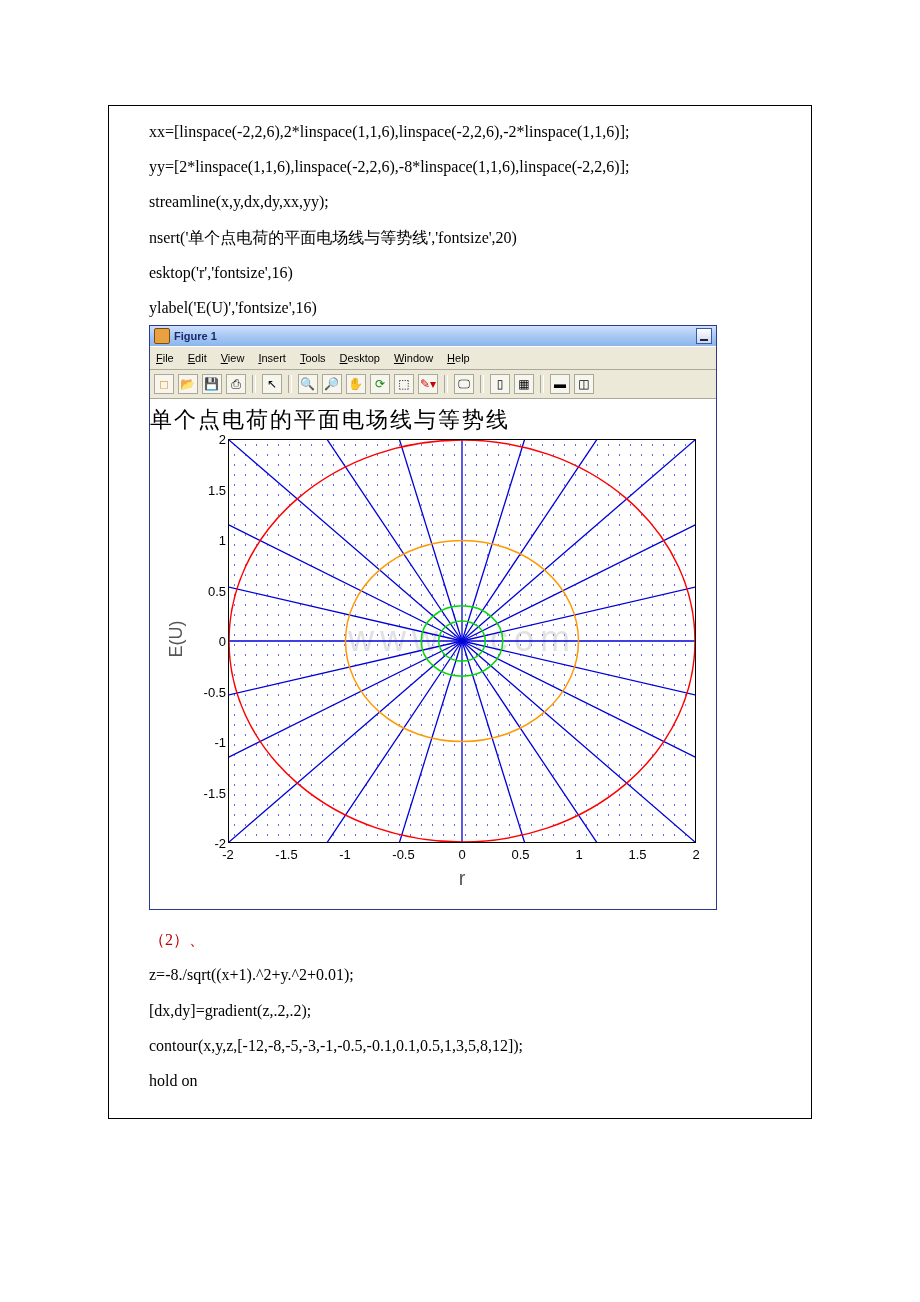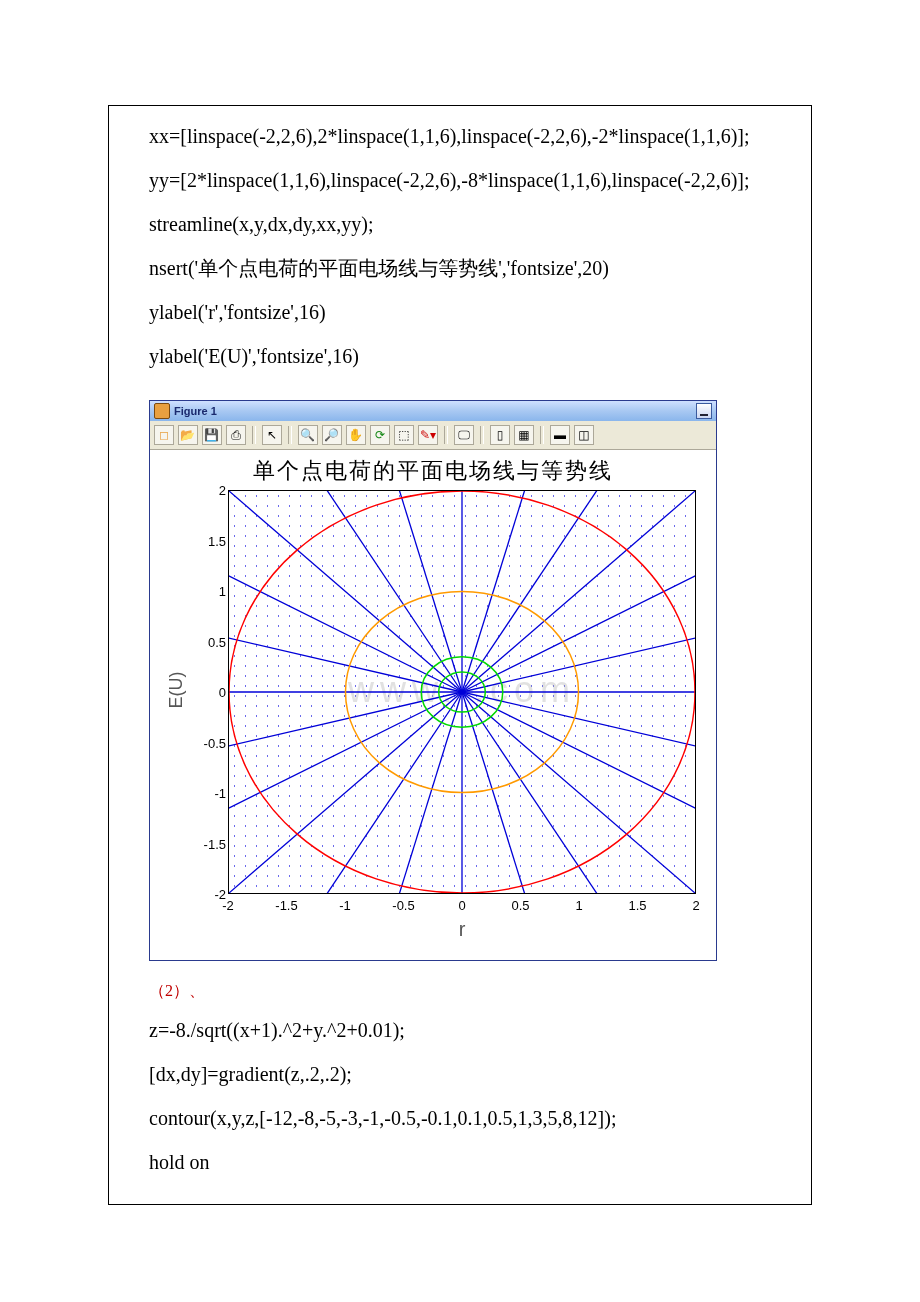--- a/index.html
+++ b/index.html
@@ -1,29 +1,29 @@
 <!DOCTYPE html>
 <html><head>
 <meta charset="utf-8">
 <style>
 html,body{margin:0;padding:0;background:#fff;font-family:"Times New Roman","SimSun",serif;color:#000}
 .page{width:920px;min-height:1302px;background:#fff;position:relative;box-sizing:border-box;padding:105px 108px 60px 108px}
 .frame{border:1px solid #000;padding:8px 40px 20px 40px;box-sizing:border-box}
-.code-line{font-size:20px;line-height:2.2;white-space:nowrap;font-family:"Times New Roman",serif}
+.code-line{font-size:16px;line-height:2.2;white-space:nowrap;font-family:"Times New Roman",serif}
 .para{font-size:16px;line-height:2.2;font-family:"SimSun","Times New Roman",serif}
-.figwin{width:566px;border:1px solid #2a3a8e;background:#86efac;margin:22px 0 12px 0}
+.figwin{width:566px;border:1px solid #2a3a8e;background:#86efac;margin:0 0 12px 0}
 .fw-titlebar{height:20px;background:linear-gradient(180deg,#cfe0ff 0%,#a8c8f2 50%,#8ab6ec 100%);display:flex;align-items:center;padding:0 4px;font:11px Tahoma,Arial,sans-serif;color:#224}
 .fw-titlebar .ml-icon{width:14px;height:14px;background:#e8a040;border:1px solid #7a4a10;margin-right:4px;position:relative;border-radius:2px}
 .fw-menubar{height:18px;background:#ece9d8;display:flex;align-items:center;gap:14px;padding:2px 6px;font:11px Tahoma,Arial,sans-serif;color:#000;border-top:1px solid #fff;border-bottom:1px solid #aca899}
 .fw-menubar span u{text-decoration:underline}
 .fw-toolbar{height:24px;background:#ece9d8;display:flex;align-items:center;gap:4px;padding:2px 4px;border-bottom:1px solid #aca899}
 .tbtn{width:18px;height:18px;border:1px solid #aca899;background:#f6f5ee;display:flex;align-items:center;justify-content:center;font-size:12px;line-height:1}
 .tsep{width:2px;height:18px;border-left:1px solid #aca899;border-right:1px solid #fff;margin:0 2px}
 .fw-canvas{height:510px;background:#fff;position:relative}
-.chart-title{position:absolute;top:6px;left:0;right:0;text-align:center;font:22px "SimSun",serif;color:#000;letter-spacing:2px}
+.chart-title{position:absolute;top:6px;left:0;right:0;font:22px "SimSun",serif;color:#000;letter-spacing:2px}
 .plot-area{position:absolute;left:78px;top:40px;width:468px;height:404px;border:1px solid #000;box-sizing:border-box;background:#fff;overflow:hidden}
 .grid-dots{position:absolute;inset:0;background-image:radial-gradient(#2a2ae4 0.8px,transparent 0.8px);background-size:11px 10px;background-position:0 0;opacity:.7}
 .axis-y{position:absolute;left:46px;top:40px;width:30px;height:404px}
 .axis-y .tick-label{position:absolute;right:0;font:13px Arial,sans-serif;color:#000;transform:translateY(-50%)}
 .axis-x{position:absolute;left:78px;top:446px;width:468px;height:20px}
 .axis-x .tick-label{position:absolute;top:2px;font:13px Arial,sans-serif;color:#000;transform:translateX(-50%)}
 .ylabel{position:absolute;left:16px;top:240px;transform:rotate(-90deg) translate(-50%,0);transform-origin:left top;font:18px Arial,sans-serif;color:#555}
 .xlabel{position:absolute;left:78px;top:468px;width:468px;text-align:center;font:20px Arial,sans-serif;color:#555}
 svg.chart-svg{position:absolute;inset:0}
 .watermark{position:absolute;top:45%;left:0;right:0;text-align:center;font:36px/1 "Arial",sans-serif;color:rgba(170,170,170,.35);letter-spacing:6px;pointer-events:none;user-select:none}
@@ -34,28 +34,38 @@
 </head>
 <body>
 
 <div class="page">
   <div class="frame">
 
     <div class="code-line">xx=[linspace(-2,2,6),2*linspace(1,1,6),linspace(-2,2,6),-2*linspace(1,1,6)];</div>
     <div class="code-line">yy=[2*linspace(1,1,6),linspace(-2,2,6),-8*linspace(1,1,6),linspace(-2,2,6)];</div>
     <div class="code-line">streamline(x,y,dx,dy,xx,yy);</div>
     <div class="code-line">nsert('单个点电荷的平面电场线与等势线','fontsize',20)</div>
-    <div class="code-line">ylabel('r','fontsize',16)</div>
+    <div class="code-line">esktop('r','fontsize',16)</div>
     <div class="code-line">ylabel('E(U)','fontsize',16)</div>
 
     <div class="figwin">
       <div class="fw-titlebar">
         <span class="ml-icon"></span>
         <span style="font-weight:bold;color:#1a2a6e">Figure 1</span>
         <span class="min-btn"></span>
+      </div>
+      <div class="fw-menubar">
+        <span><u>F</u>ile</span>
+        <span><u>E</u>dit</span>
+        <span><u>V</u>iew</span>
+        <span><u>I</u>nsert</span>
+        <span><u>T</u>ools</span>
+        <span><u>D</u>esktop</span>
+        <span><u>W</u>indow</span>
+        <span><u>H</u>elp</span>
       </div>
       <div class="fw-toolbar">
         <span class="tbtn" style="color:#e8a040">◻</span>
         <span class="tbtn" style="color:#e8a040">📂</span>
         <span class="tbtn" style="color:#2a3ae4">💾</span>
         <span class="tbtn">⎙</span>
         <span class="tsep"></span>
         <span class="tbtn">↖</span>
         <span class="tsep"></span>
         <span class="tbtn">🔍</span>

